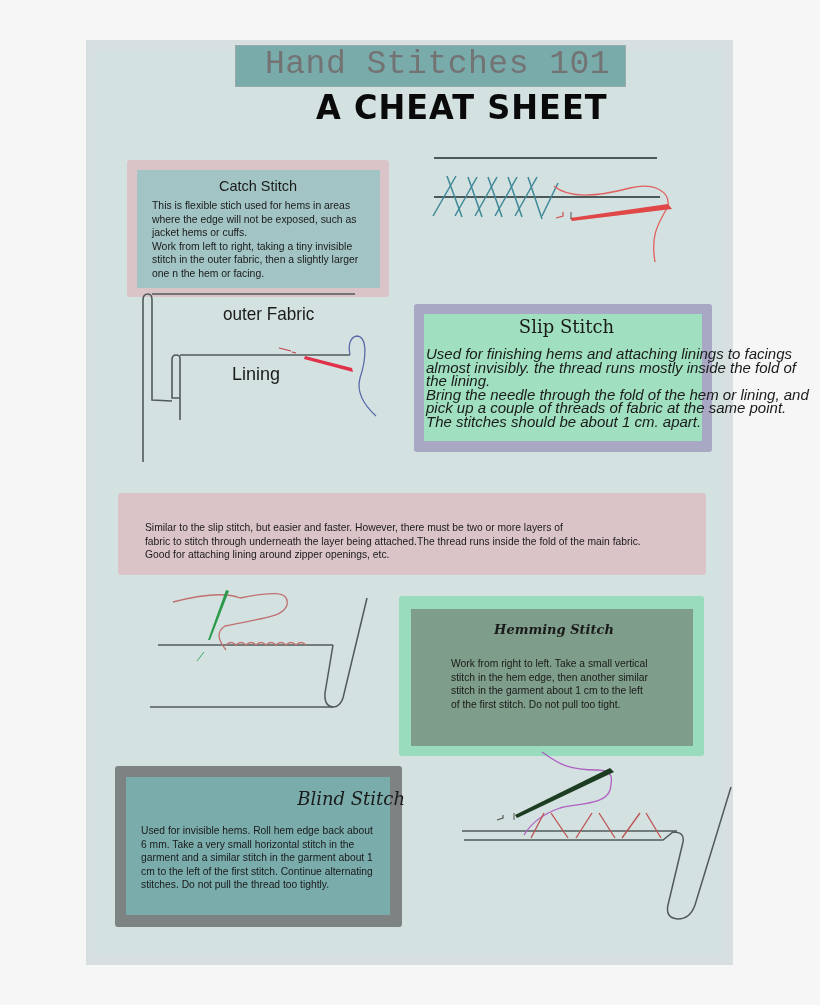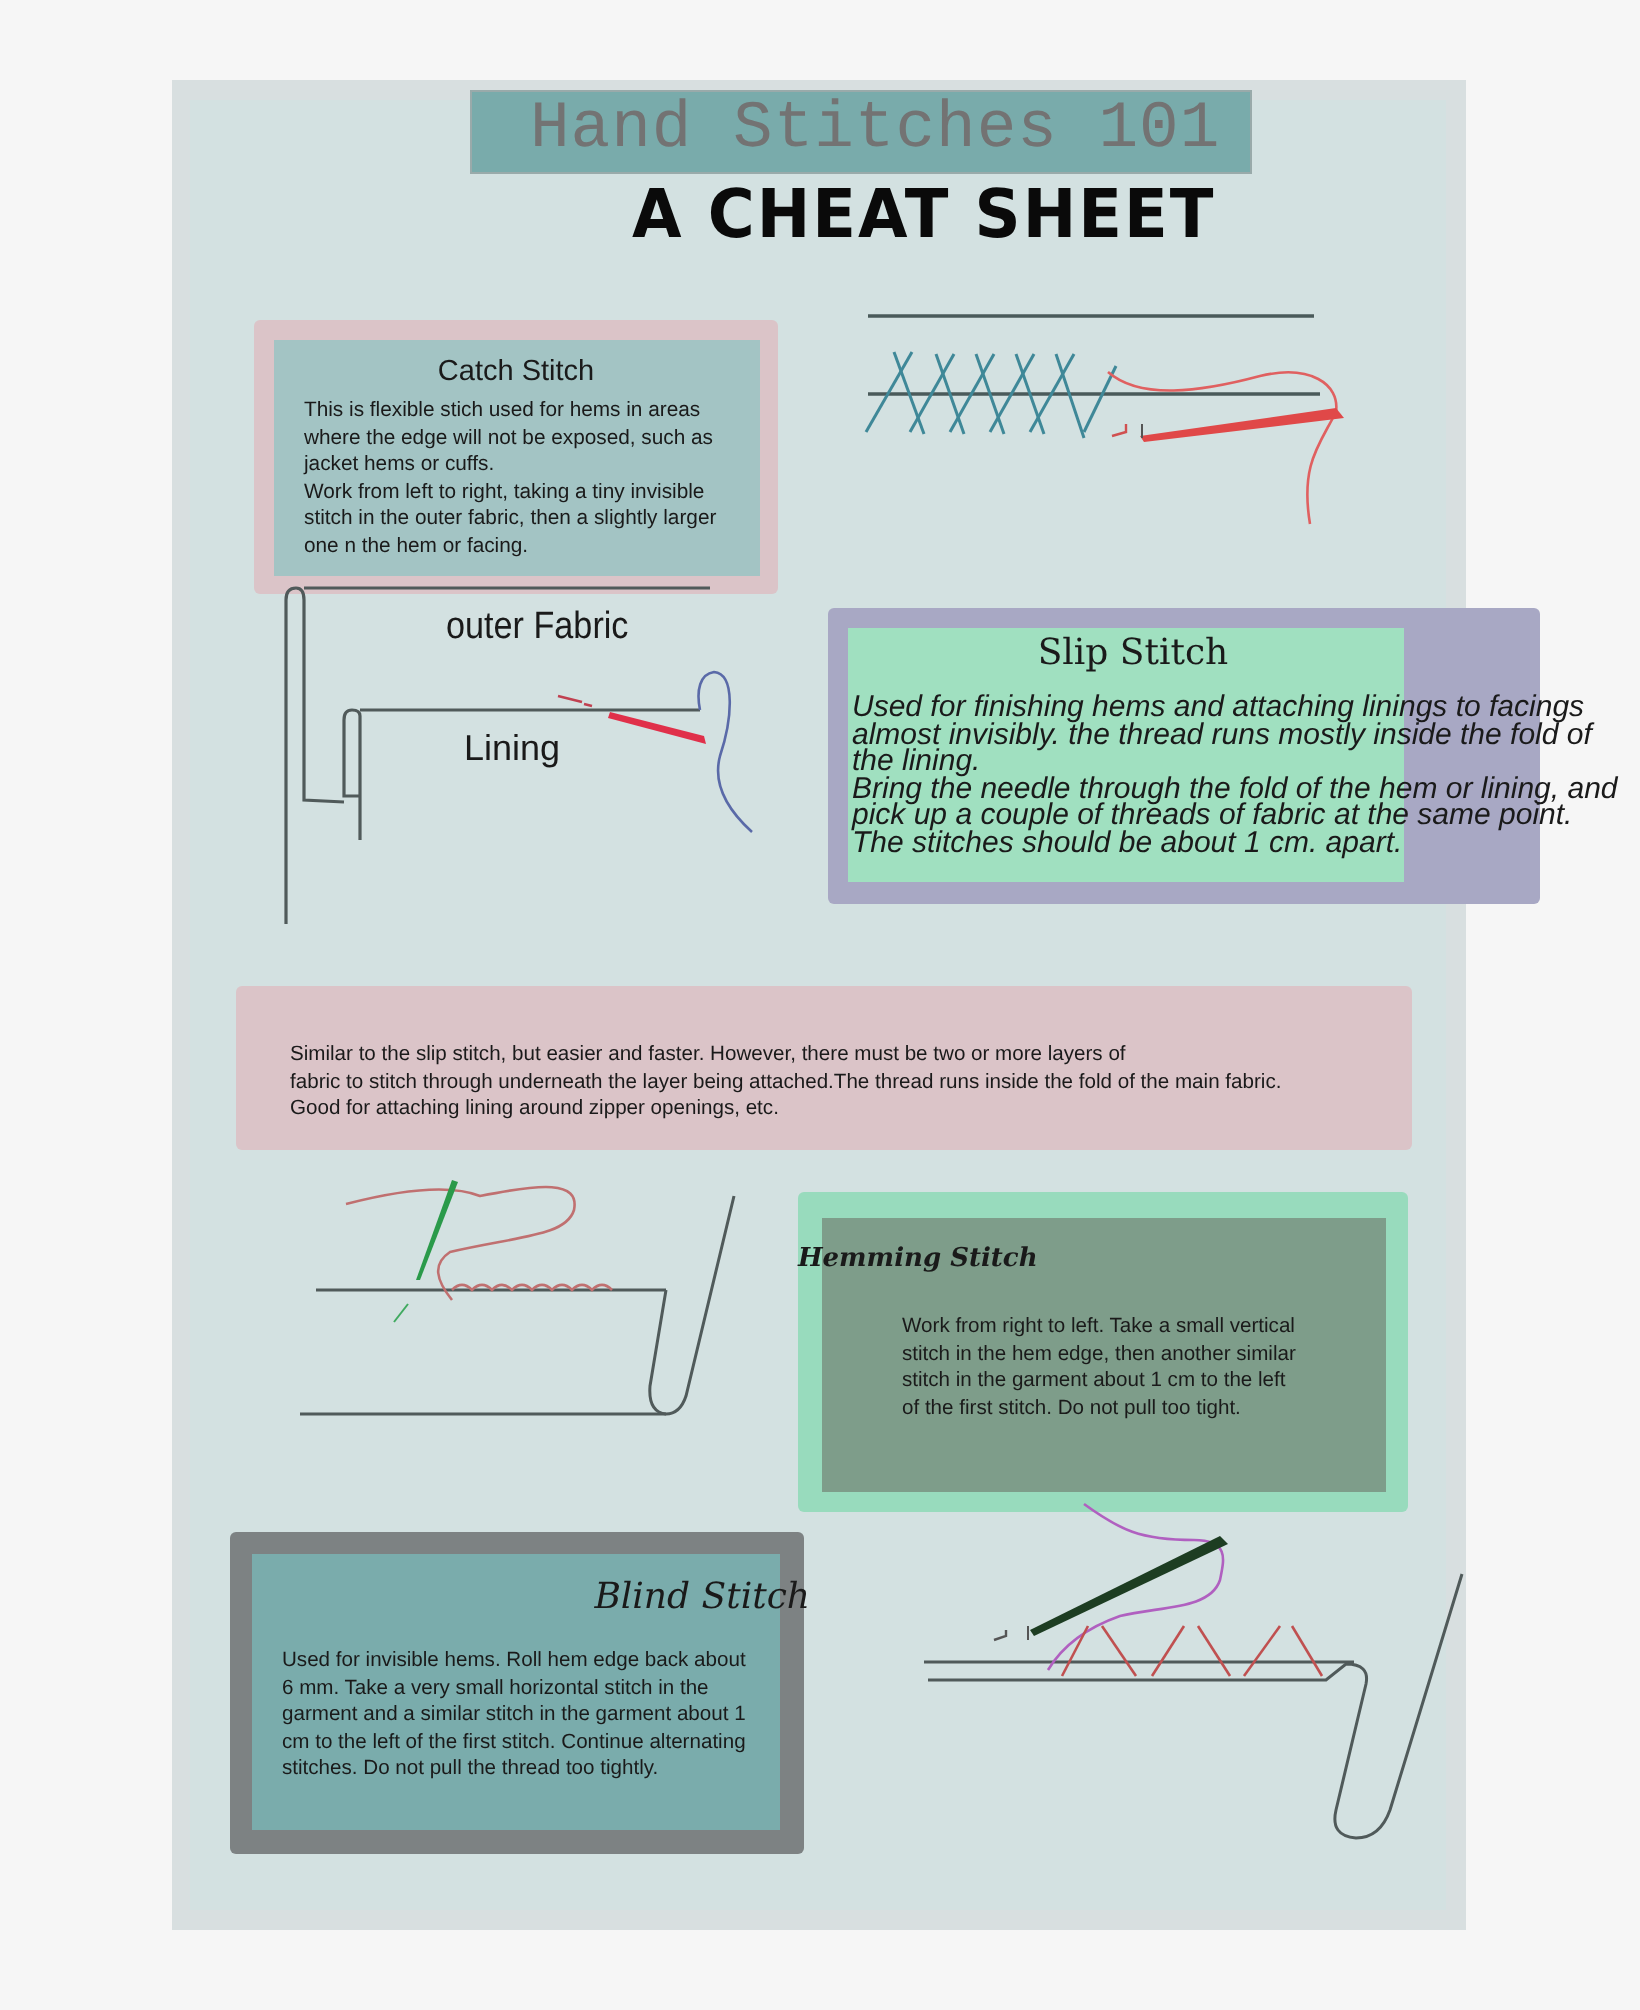--- a/index.html
+++ b/index.html
@@ -95,21 +95,21 @@
     <line x1="180" y1="355" x2="350" y2="355"></line>
   </g>
   <path d="M350 355 C 348 345, 350 337, 357 336 C 368 337, 366 360, 360 378 C 356 393, 365 406, 376 416" stroke="#5a6aa8" stroke-width="1.3" fill="none"></path>
   <polygon points="305,356 352,368 353,372 304,359" fill="#e0304a"></polygon>
   <line x1="279" y1="348" x2="291" y2="351" stroke="#c04050" stroke-width="1.2"></line>
   <line x1="292" y1="352" x2="296" y2="353" stroke="#c04050" stroke-width="1.2"></line>
 </svg>
 <div class="label-fabric" style="left:223px;top:303px;font-size:19px;transform:scaleX(0.9);transform-origin:left;">outer Fabric</div>
 <div class="label-fabric" style="left:232px;top:364px;font-size:18px;">Lining</div>
 
-<div class="card-outer" style="left:414px;top:284px;width:356px;height:148px;background:#a8a8c4;">
+<div class="card-outer" style="left:414px;top:284px;width:298px;height:148px;background:#a8a8c4;">
   <div class="card-inner" style="left:10px;top:10px;width:278px;height:127px;background:#a0e0c0;"></div>
   <div class="card-title" style="left:0;width:305px;text-align:center;top:12px;font-size:18px;font-family:'DejaVu Serif',serif;">Slip Stitch</div>
   <div class="card-body" style="left:12px;top:43px;font-size:15px;font-style:italic;">
     <div>Used for finishing hems and attaching linings to facings</div>
     <div>almost invisibly.  the thread runs mostly inside the fold of</div>
     <div>the lining.</div>
     <div>Bring the needle through the fold of the hem or lining, and</div>
     <div>pick up a couple of threads of fabric at the same point.</div>
     <div>The stitches should be about 1 cm. apart.</div>
   </div>
@@ -130,21 +130,21 @@
     <line x1="150" y1="707" x2="333" y2="707"></line>
   </g>
   <path d="M173 602 C 200 595, 225 592, 240 598 C 270 592, 290 590, 287 605 C 283 618, 260 618, 225 626 C 216 632, 218 640, 226 650" stroke="#c07070" stroke-width="1.3" fill="none"></path>
   <path d="M226 645 q5 -5 10 0 q5 -5 10 0 q5 -5 10 0 q5 -5 10 0 q5 -5 10 0 q5 -5 10 0 q5 -5 10 0 q5 -5 10 0" stroke="#c07070" stroke-width="1.3" fill="none"></path>
   <polygon points="226,590 229,591 210,640 208,640" fill="#2a9a4a"></polygon>
   <line x1="204" y1="652" x2="197" y2="661" stroke="#40aa60" stroke-width="1"></line>
 </svg>
 
 <div class="card-outer" style="left:399px;top:576px;width:305px;height:160px;background:#98dbbd;">
   <div class="card-inner" style="left:12px;top:13px;width:282px;height:137px;background:#7e9d8a;"></div>
-  <div class="card-title" style="left:0;width:310px;top:26px;font-size:13px;font-weight:bold;font-style:italic;font-family:'DejaVu Serif',serif;">Hemming Stitch</div>
+  <div class="card-title" style="left:0;width:310px;text-align:center;top:26px;font-size:13px;font-weight:bold;font-style:italic;font-family:'DejaVu Serif',serif;">Hemming Stitch</div>
   <div class="card-body" style="left:52px;top:61px;font-size:10.3px;">
     <div>Work from right to left.  Take a small vertical</div>
     <div>stitch in the hem edge, then another similar</div>
     <div>stitch in the garment about 1 cm to the left</div>
     <div>of the first stitch.  Do not pull too tight.</div>
   </div>
 </div>
 
 <div class="card-outer" style="left:115px;top:746px;width:287px;height:161px;background:#7d8283;">
   <div class="card-inner" style="left:11px;top:11px;width:264px;height:138px;background:#7aacac;"></div>

